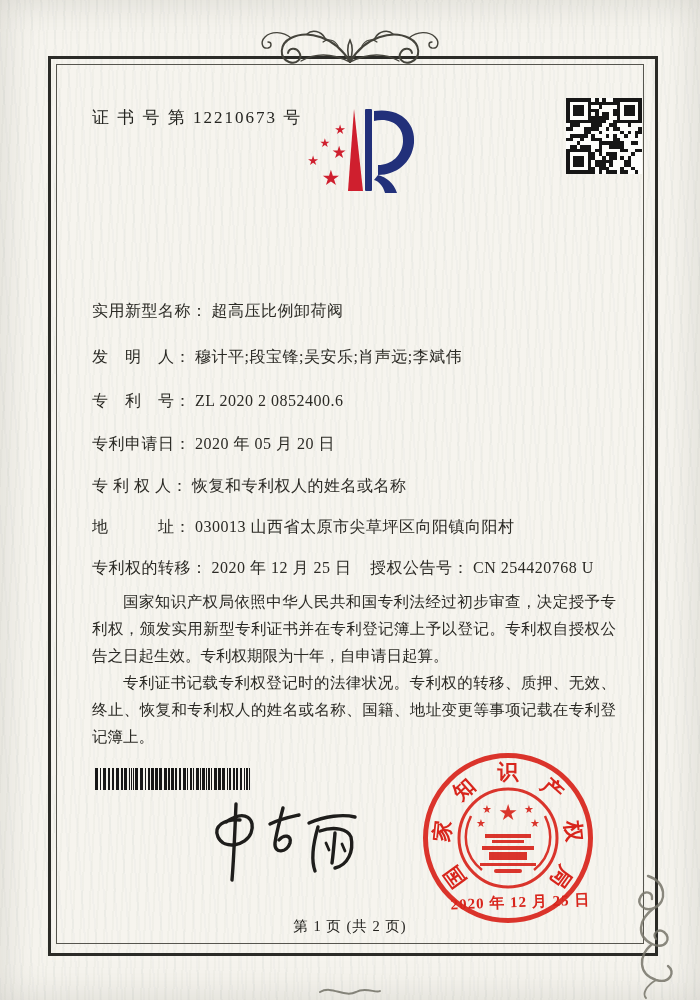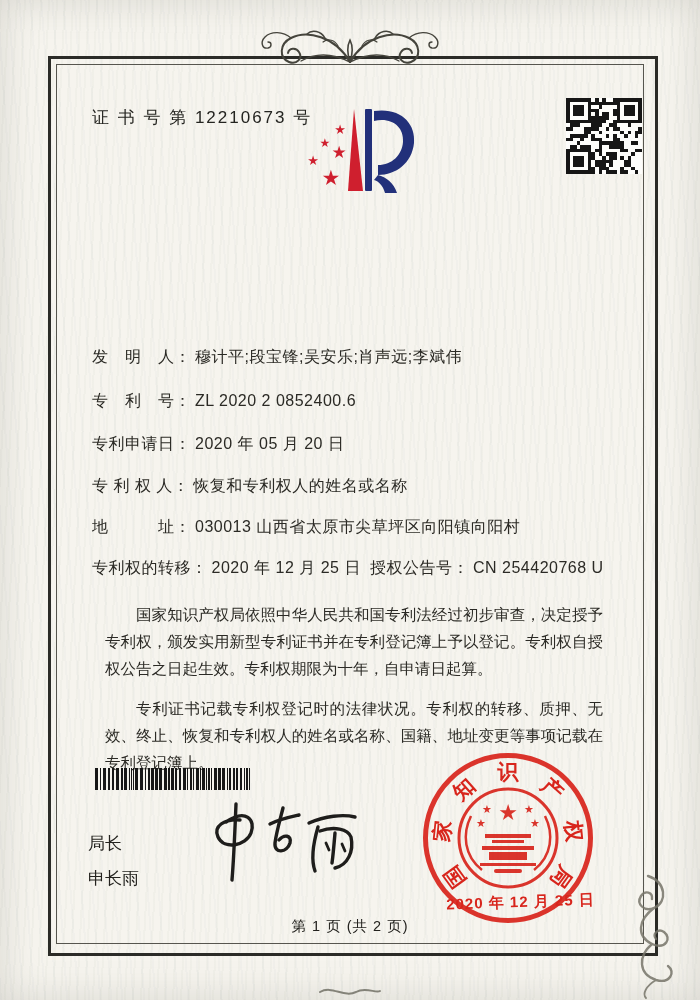--- a/index.html
+++ b/index.html
@@ -1,38 +1,38 @@
 <!DOCTYPE html>
 <html style="--seal-red: #d8251c;"><head>
 <meta charset="utf-8">
 <style>
   html,body{margin:0;padding:0;background:#e9e8e3;}
   .paper{
     position:relative;width:700px;height:1000px;margin:0 auto;overflow:hidden;
-    font-family:Liberation Sans, sans-serif;color:#2b2a25;
+    font-family:Liberation Serif, serif;color:#2b2a25;
     background:
       repeating-linear-gradient(93deg, rgba(140,160,135,.05) 0 2px, transparent 2px 8px),
       repeating-linear-gradient(86deg, rgba(120,140,160,.04) 0 2px, transparent 2px 11px),
       #f6f4ee;
     box-shadow:inset 0 0 38px rgba(110,110,100,.22);
   }
   .frame-outer{position:absolute;left:48px;top:56px;width:604px;height:894px;border:3px solid #2b2b27;}
   .frame-inner{position:absolute;left:56px;top:64px;width:586px;height:878px;border:1px solid #56554e;}
   .cert-no{position:absolute;left:92px;top:106px;font-size:17px;letter-spacing:2px;color:#242420;}
   .logo{position:absolute;left:278px;top:101px;width:150px;height:102px;}
   .qr{position:absolute;left:566px;top:98px;width:76px;height:76px;background:#fdfdfb;
       display:grid;grid-template-columns:repeat(21,1fr);grid-template-rows:repeat(21,1fr);}
   .qr div.on{background:#161616;}
   .title{position:absolute;left:0;right:0;top:219px;text-align:center;font-size:37px;font-weight:bold;
          letter-spacing:6px;color:#181815;}
   .field-row{position:absolute;left:92px;font-size:16px;letter-spacing:.5px;white-space:nowrap;}
   .field-row .val{margin-left:4px;}
   .paras{position:absolute;left:92px;top:589px;width:524px;font-size:15.5px;line-height:1.74;
          text-align:justify;color:#2b2a25;}
-  .paras p{margin:13px;text-indent:2em;}
+  .paras p{margin:0;text-indent:2em;}
   .barcode{position:absolute;left:95px;top:768px;width:176px;height:22px;display:flex;align-items:stretch;}
   .barcode i{display:block;background:#171717;}
   .barcode s{display:block;}
   .director{position:absolute;left:88px;top:826px;font-size:17px;line-height:35px;color:#23221e;}
   .signature{position:absolute;left:188px;top:798px;}
   .seal{position:absolute;left:420px;top:750px;width:176px;height:176px;}
   .seal-ring{position:absolute;left:3px;top:3px;width:160px;height:160px;border:5px solid var(--seal-red,#d8251c);
              border-radius:50%;opacity:.93;}
   .seal-arc{position:absolute;left:0;top:0;width:176px;height:176px;}
   .seal-arc span{position:absolute;left:50%;top:50%;width:26px;height:26px;margin:-13px 0 0 -13px;
@@ -525,20 +525,23 @@
       <div></div>
       <div class="on"></div>
       <div class="on"></div>
       <div></div>
       <div></div>
       <div class="on"></div>
       <div></div>
     </div>
 
 
+  <div class="field-row" style="top:301px">
+    <span class="lbl">实用新型名称：</span><span class="val">超高压比例卸荷阀</span>
+  </div>
   <div class="field-row" style="top:347px">
     <span class="lbl">发　明　人：</span><span class="val">穆计平;段宝锋;吴安乐;肖声远;李斌伟</span>
   </div>
   <div class="field-row" style="top:391px">
     <span class="lbl">专　利　号：</span><span class="val">ZL 2020 2 0852400.6</span>
   </div>
   <div class="field-row" style="top:434px">
     <span class="lbl">专利申请日：</span><span class="val">2020 年 05 月 20 日</span>
   </div>
   <div class="field-row" style="top:476px">
@@ -643,24 +646,20 @@
       <i style="width: 2px;"></i>
       <s style="width: 2px;"></s>
       <i style="width: 1px;"></i>
       <s style="width: 1px;"></s>
       <i style="width: 2px;"></i>
       <s style="width: 1px;"></s>
       <i style="width: 1px;"></i>
       <s style="width: 2px;"></s>
     </div>
 
-  <div class="director">
-    <div>局长</div>
-    <div>申长雨</div>
-  </div>
 
   <svg class="signature" width="180" height="92" viewBox="0 0 180 92">
     <g stroke="#1e1d1b" stroke-width="3.4" fill="none" stroke-linecap="round" stroke-linejoin="round">
       <path d="M38,24 C58,10 68,22 63,35 C58,48 36,52 30,39 C25,28 36,21 52,22"></path>
       <path d="M48,6 C47,30 46,58 44,82"></path>
       <path d="M95,10 C92,22 88,36 87,45 C86,56 99,55 102,45 C104,37 96,36 91,42"></path>
       <path d="M82,26 C92,21 102,19 111,17"></path>
       <path d="M121,25 C137,18 155,16 167,19"></path>
       <path d="M130,29 C125,46 123,62 127,73"></path>
       <path d="M132,33 C146,28 160,31 163,39 C166,53 160,67 147,70"></path>

